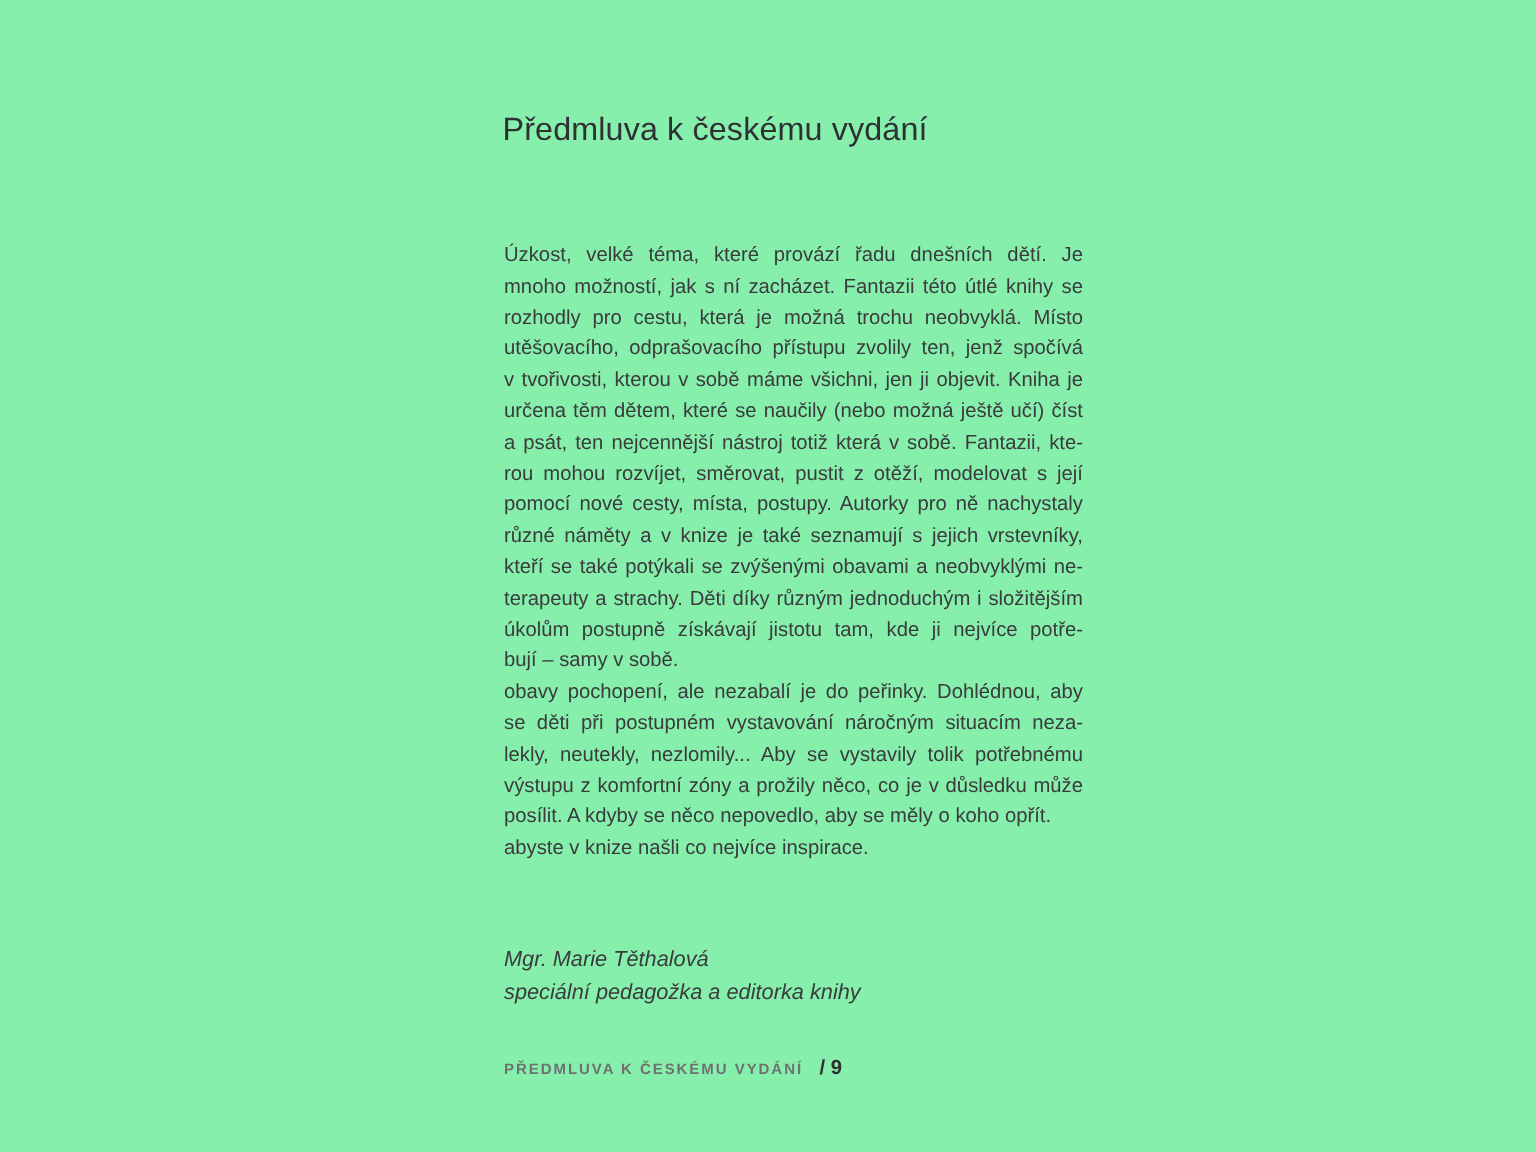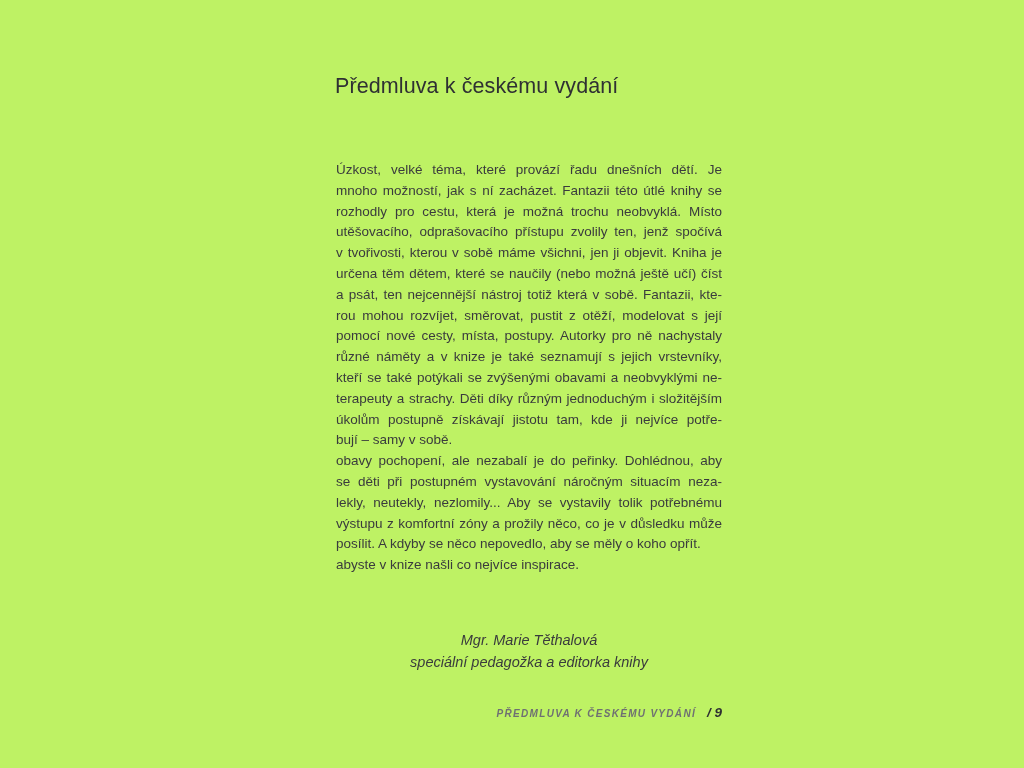--- a/index.html
+++ b/index.html
@@ -4,21 +4,21 @@
 <style>
   html, body {
     margin: 0;
     padding: 0;
     background: #ffffff;
   }
   .canvas {
     position: relative;
     width: 1024px;
     height: 768px;
-    background: #bef264;
+    background: #86efac;
     overflow: hidden;
     font-family: "Liberation Sans", "DejaVu Sans", sans-serif;
   }
   .page-title {
     position: absolute;
     left: 335px;
     top: 74px;
     margin: 0;
     font-size: 21.5px;
     font-weight: normal;
@@ -46,33 +46,32 @@
     text-align-last: left;
   }
   .line.indent {
     text-indent: 17px;
   }
   .signature {
     position: absolute;
     left: 336px;
     top: 629px;
     width: 386px;
-    text-align: center;
+    text-align: left;
     font-style: italic;
     font-size: 14.5px;
     line-height: 22px;
     color: #3a3b3d;
   }
   .footer {
     position: absolute;
     left: 336px;
     top: 703px;
     width: 386px;
-    text-align: right;
-    font-style: italic;
+    text-align: left;
   }
   .footer-label {
     font-size: 10px;
     font-weight: bold;
     letter-spacing: 1.3px;
     color: #6f7072;
     vertical-align: baseline;
   }
   .footer-pagenum {
     font-size: 13.5px;

